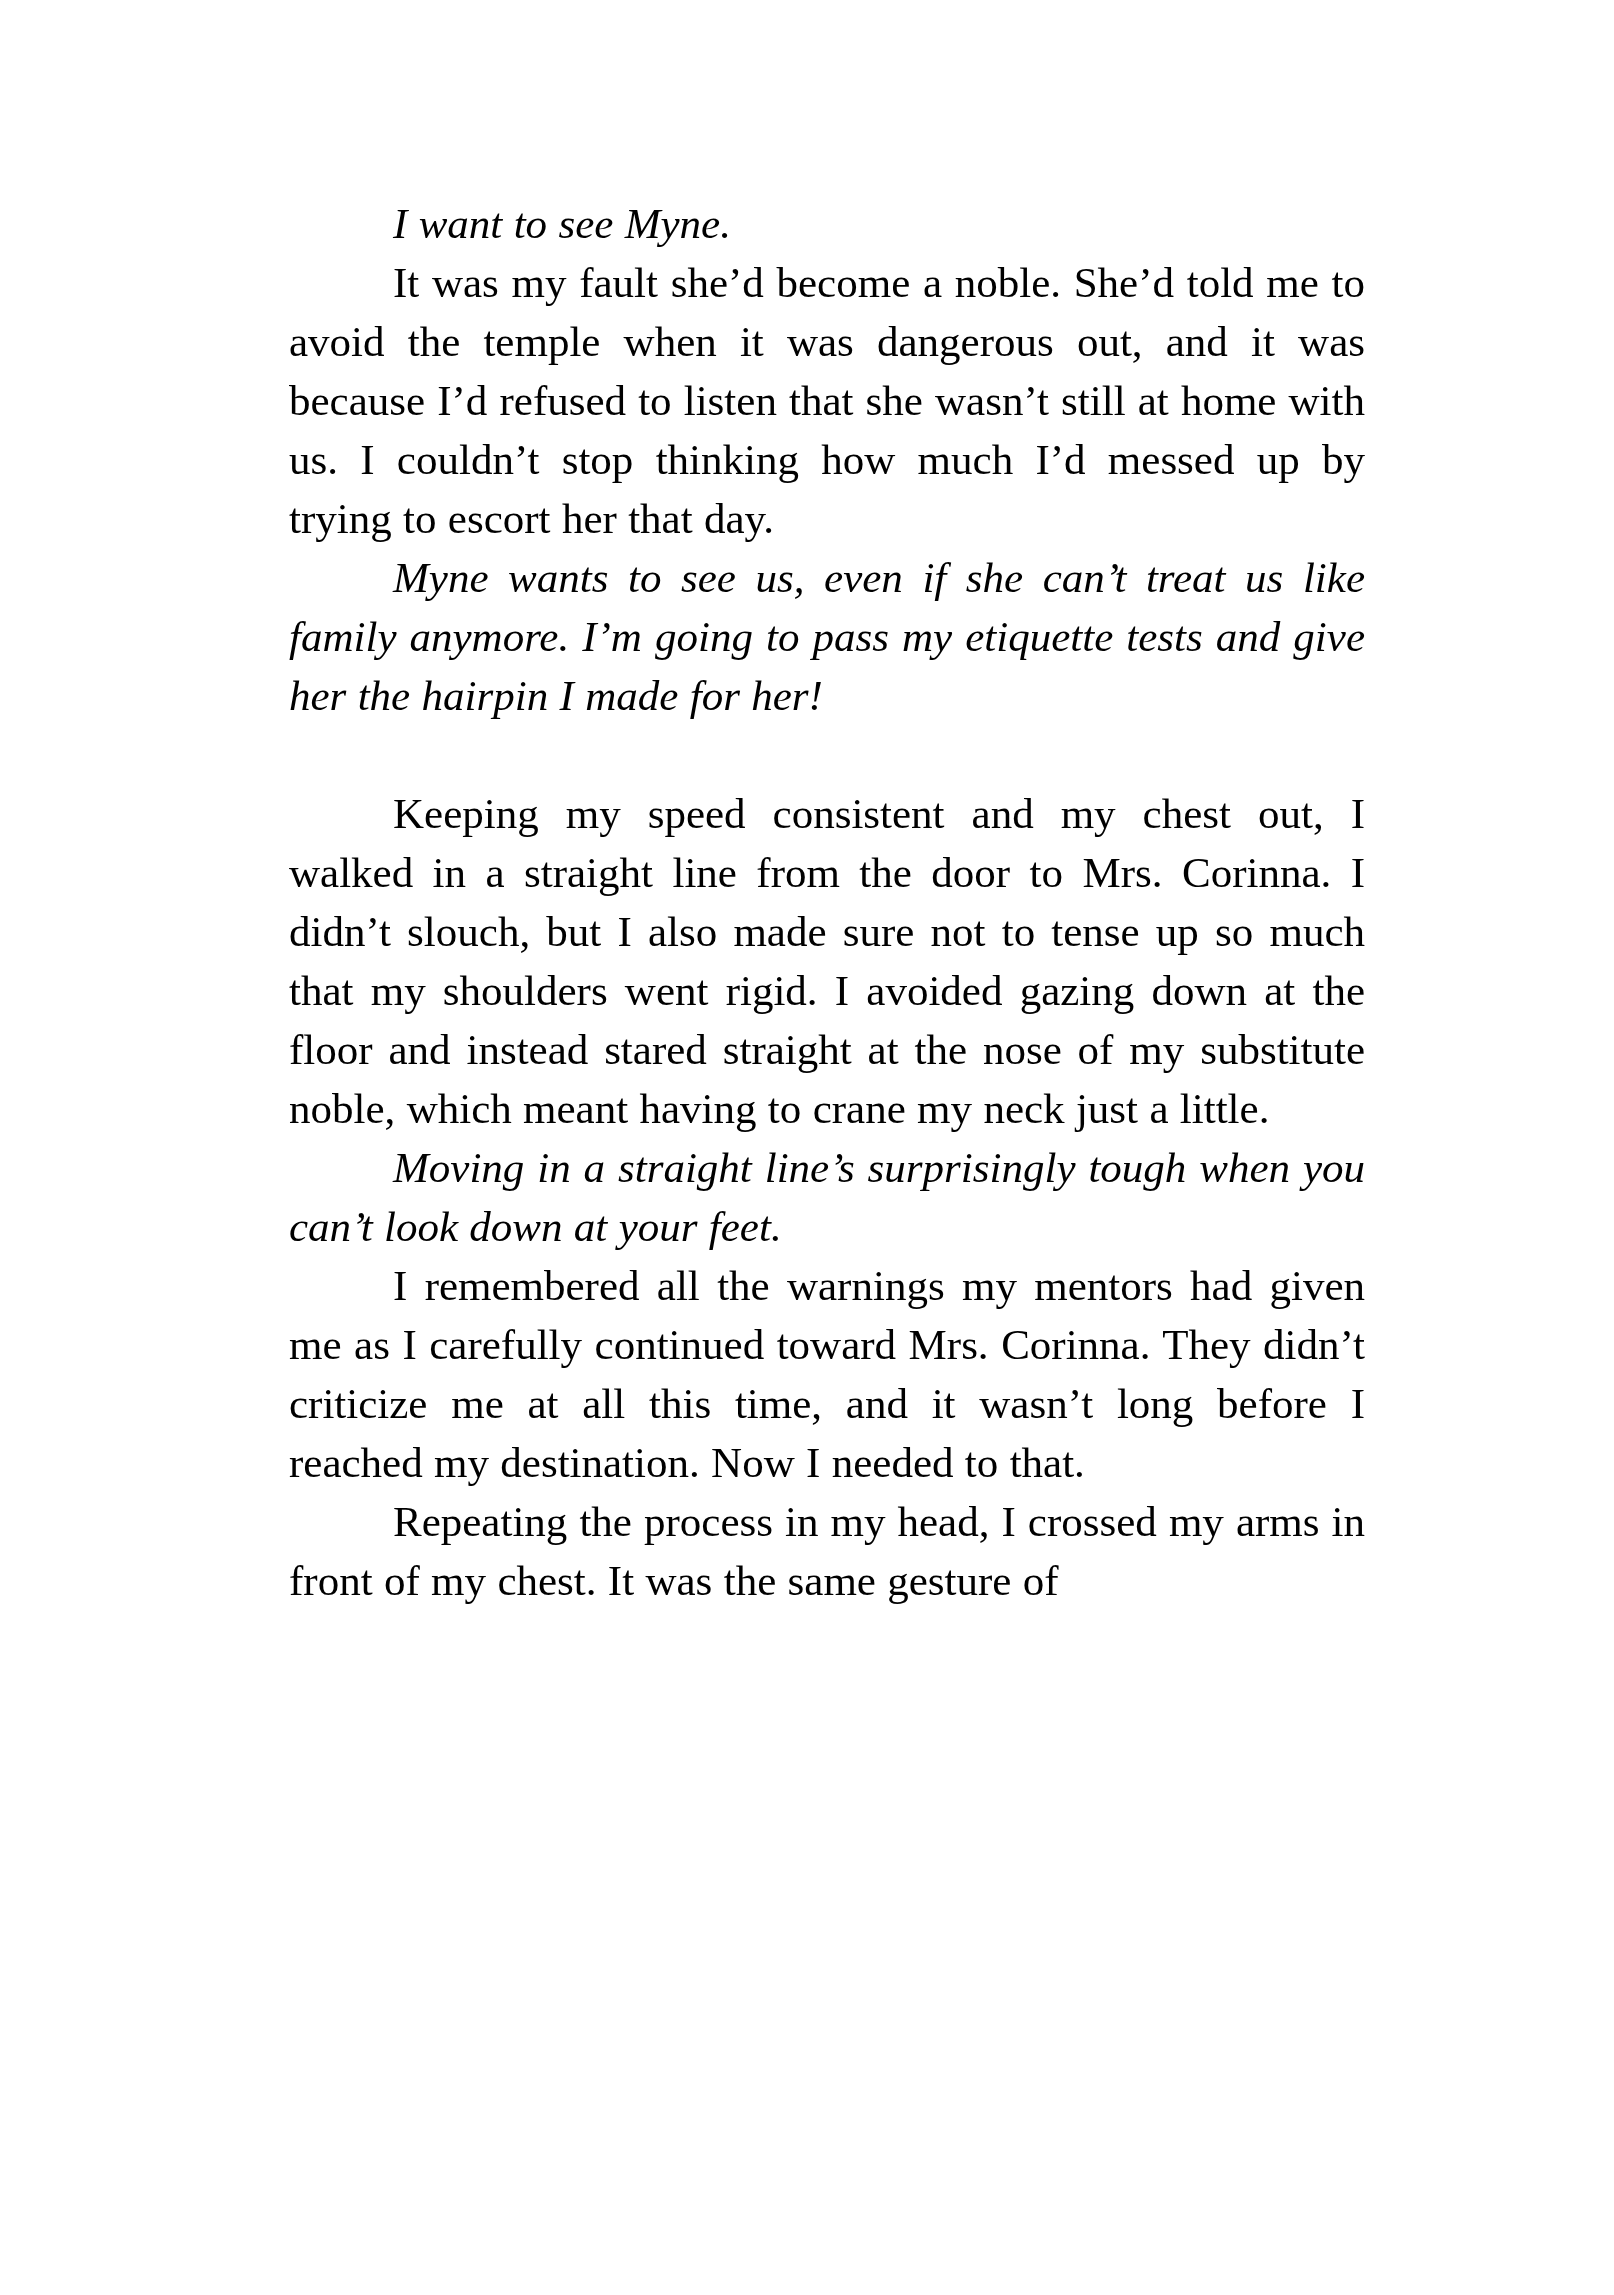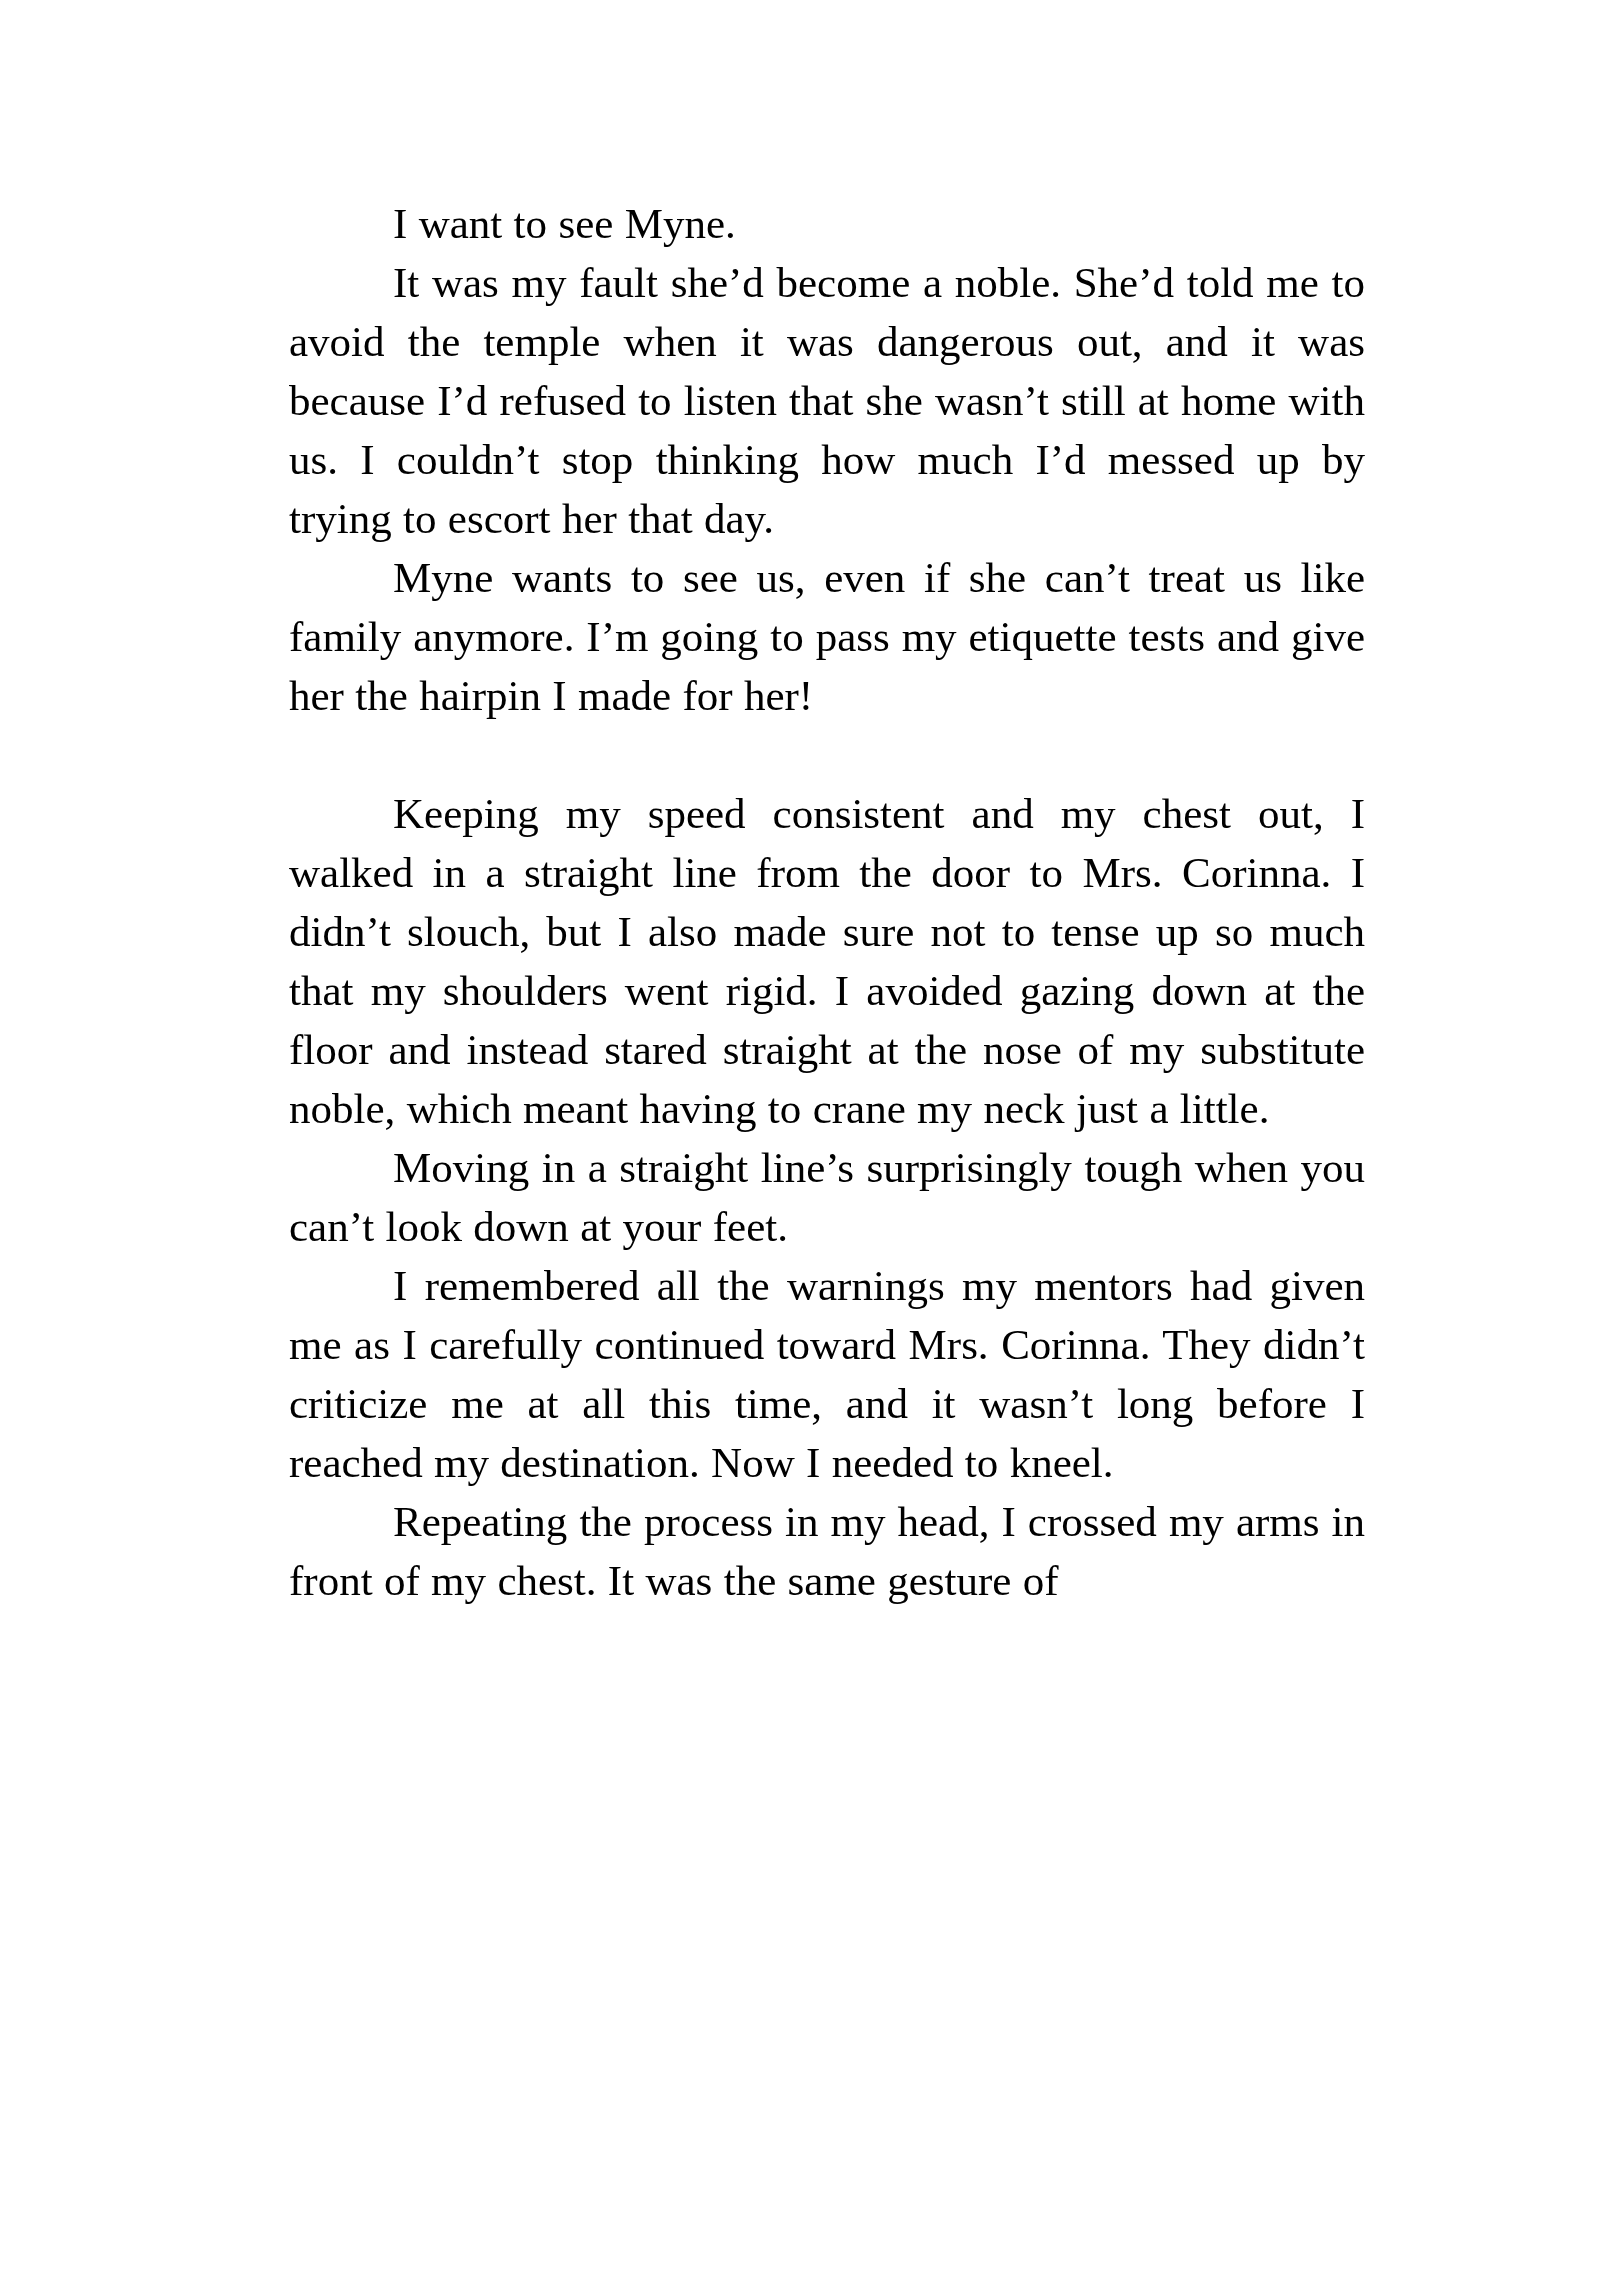--- a/index.html
+++ b/index.html
@@ -23,31 +23,32 @@
     font-size: 43px;
     line-height: 59px;
     color: #000000;
     text-align: justify;
     text-indent: 104px;
     word-spacing: 0.6px;
     hyphens: none;
     -webkit-hyphens: none;
   }
   .para.thought {
+    font-style: italic;
   }
   .section-break {
     height: 59px;
   }
 </style>
 </head>
 <body>
 
 <div class="page">
   <p class="para thought">I want to see Myne.</p>
   <p class="para">It was my fault she’d become a noble. She’d told me to avoid the temple when it was dangerous out, and it was because I’d refused to listen that she wasn’t still at home with us. I couldn’t stop thinking how much I’d messed up by trying to escort her that day.</p>
   <p class="para thought">Myne wants to see us, even if she can’t treat us like family anymore. I’m going to pass my etiquette tests and give her the hairpin I made for her!</p>
   <div class="section-break"></div>
   <p class="para">Keeping my speed consistent and my chest out, I walked in a straight line from the door to Mrs. Corinna. I didn’t slouch, but I also made sure not to tense up so much that my shoulders went rigid. I avoided gazing down at the floor and instead stared straight at the nose of my substitute noble, which meant having to crane my neck just a little.</p>
   <p class="para thought">Moving in a straight line’s surprisingly tough when you can’t look down at your feet.</p>
-  <p class="para">I remembered all the warnings my mentors had given me as I carefully continued toward Mrs. Corinna. They didn’t criticize me at all this time, and it wasn’t long before I reached my destination. Now I needed to kneel.</p>
+  <p class="para">I remembered all the warnings my mentors had given me as I carefully continued toward Mrs. Corinna. They didn’t criticize me at all this time, and it wasn’t long before I reached my destination. Now I needed to that.</p>
   <p class="para">Repeating the process in my head, I crossed my arms in front of my chest. It was the same gesture of</p>
 </div>
 
 
 </body></html>

